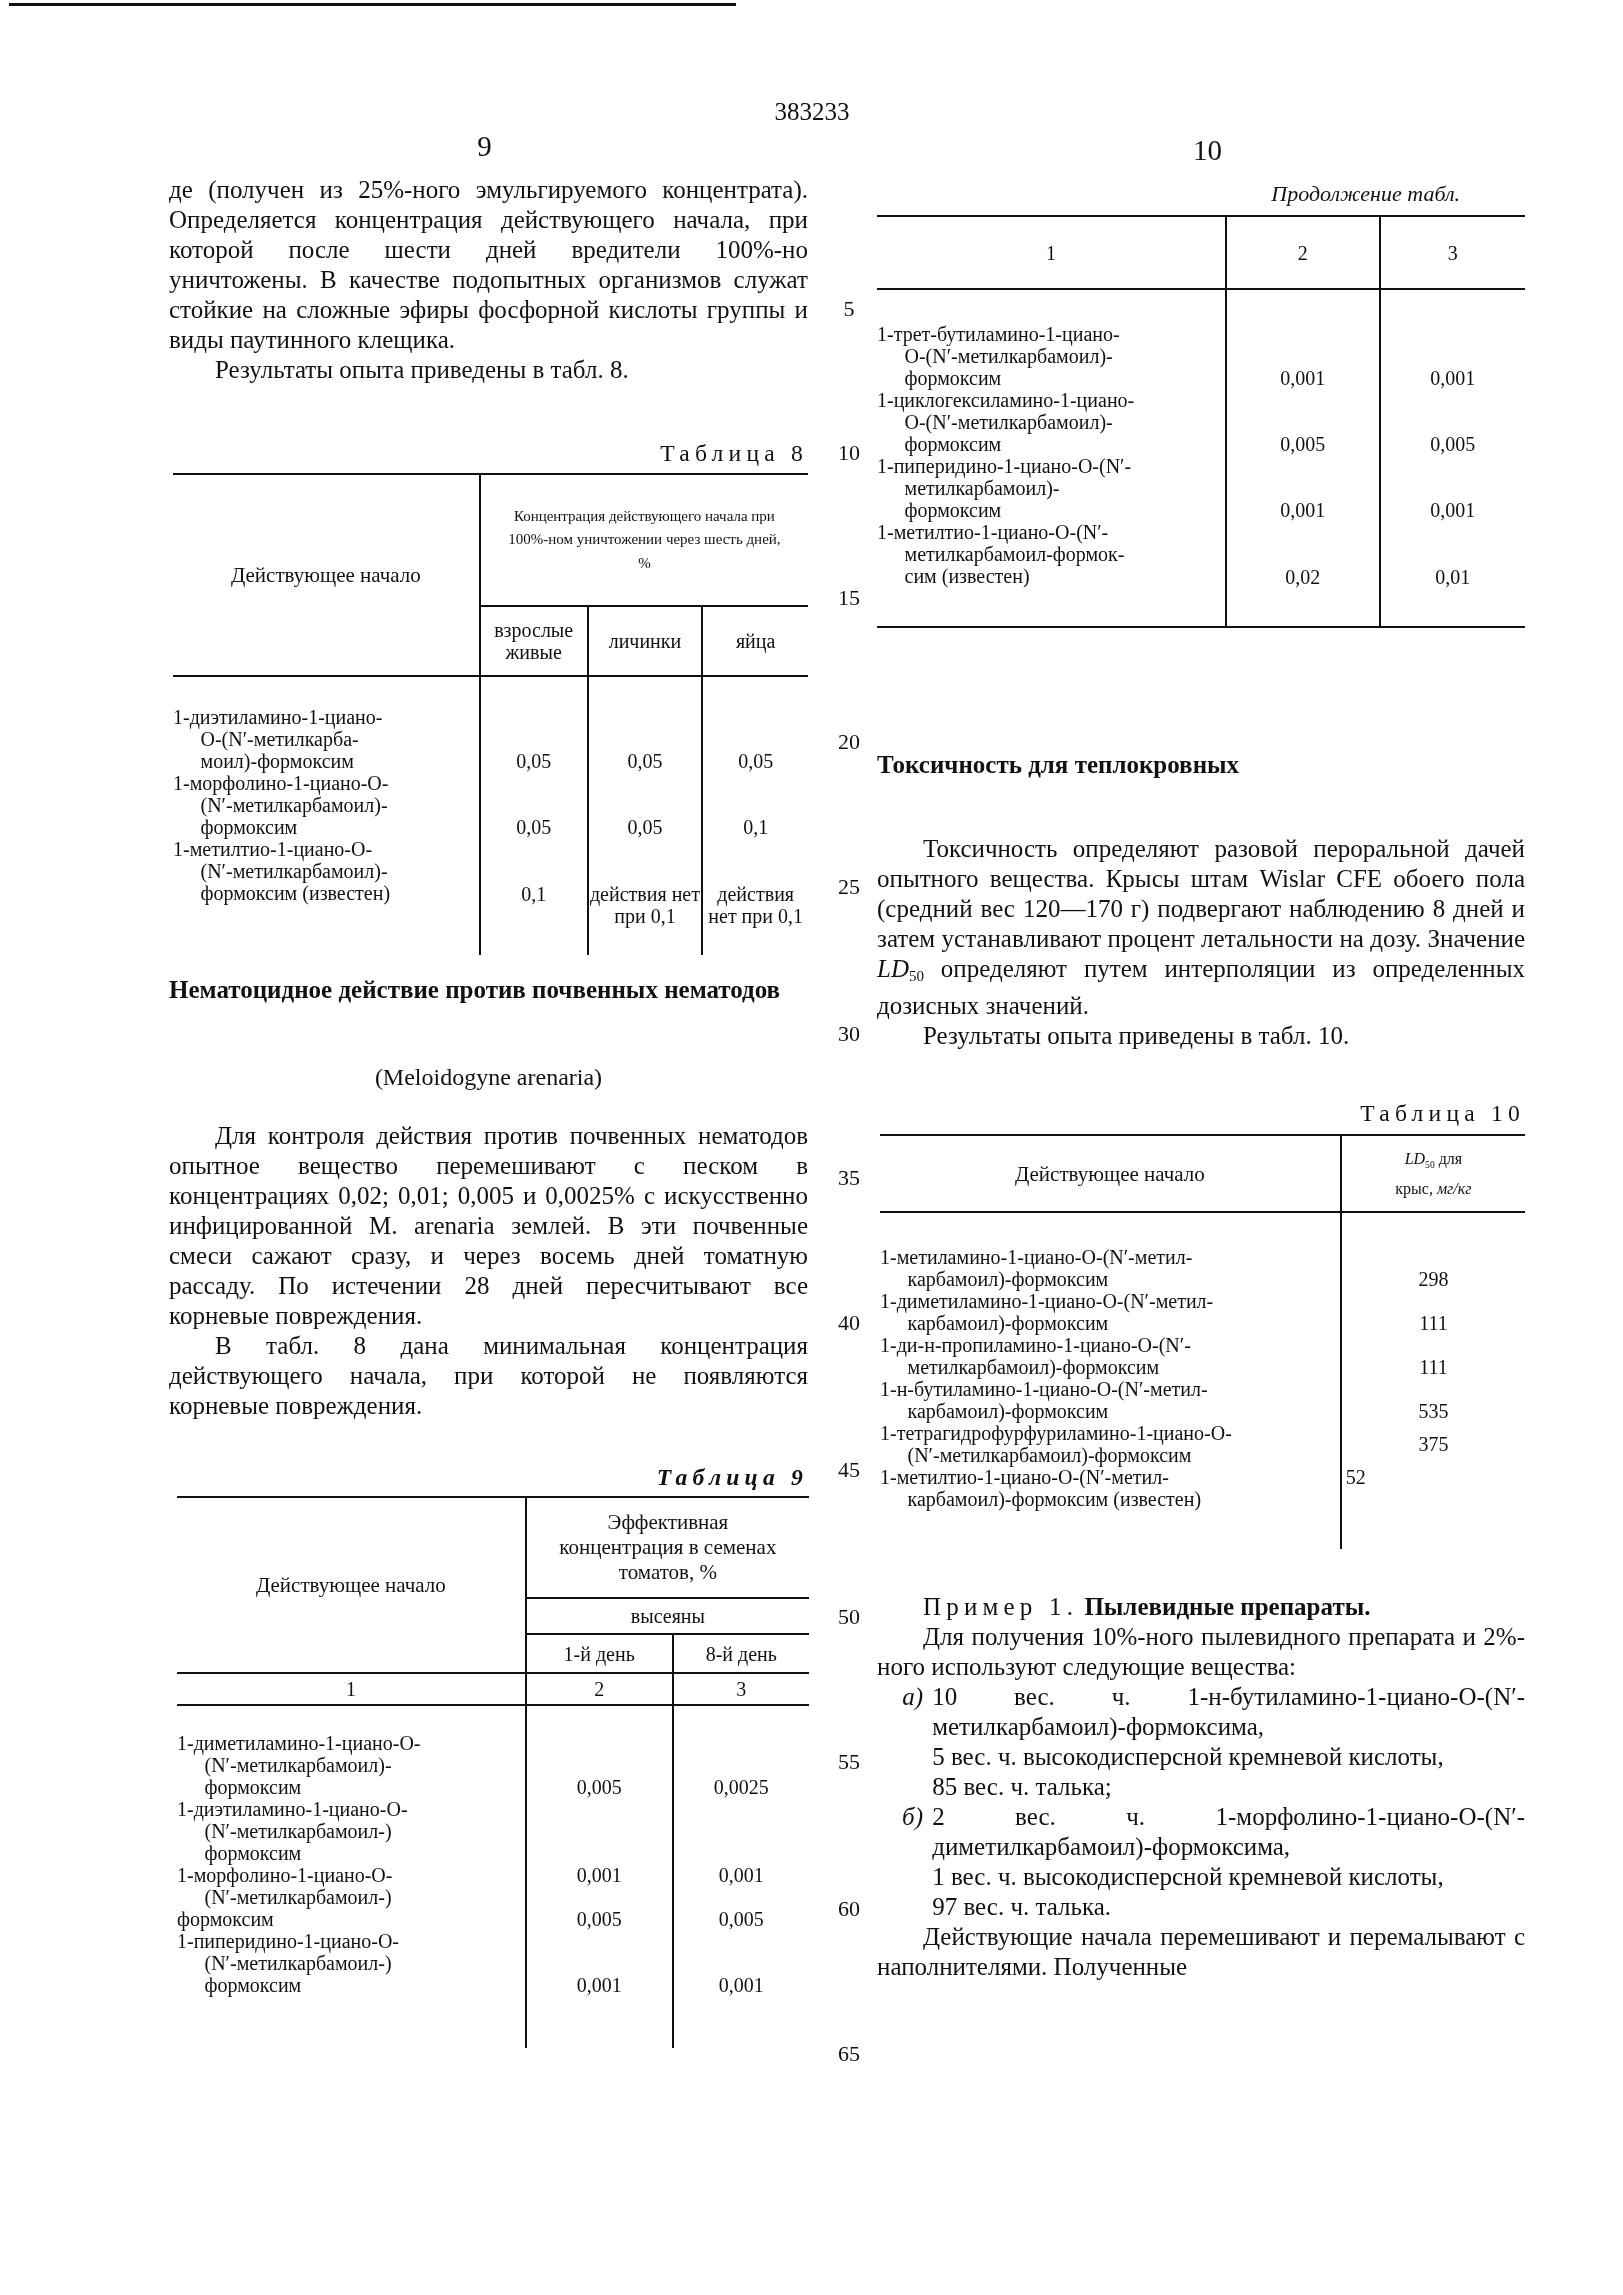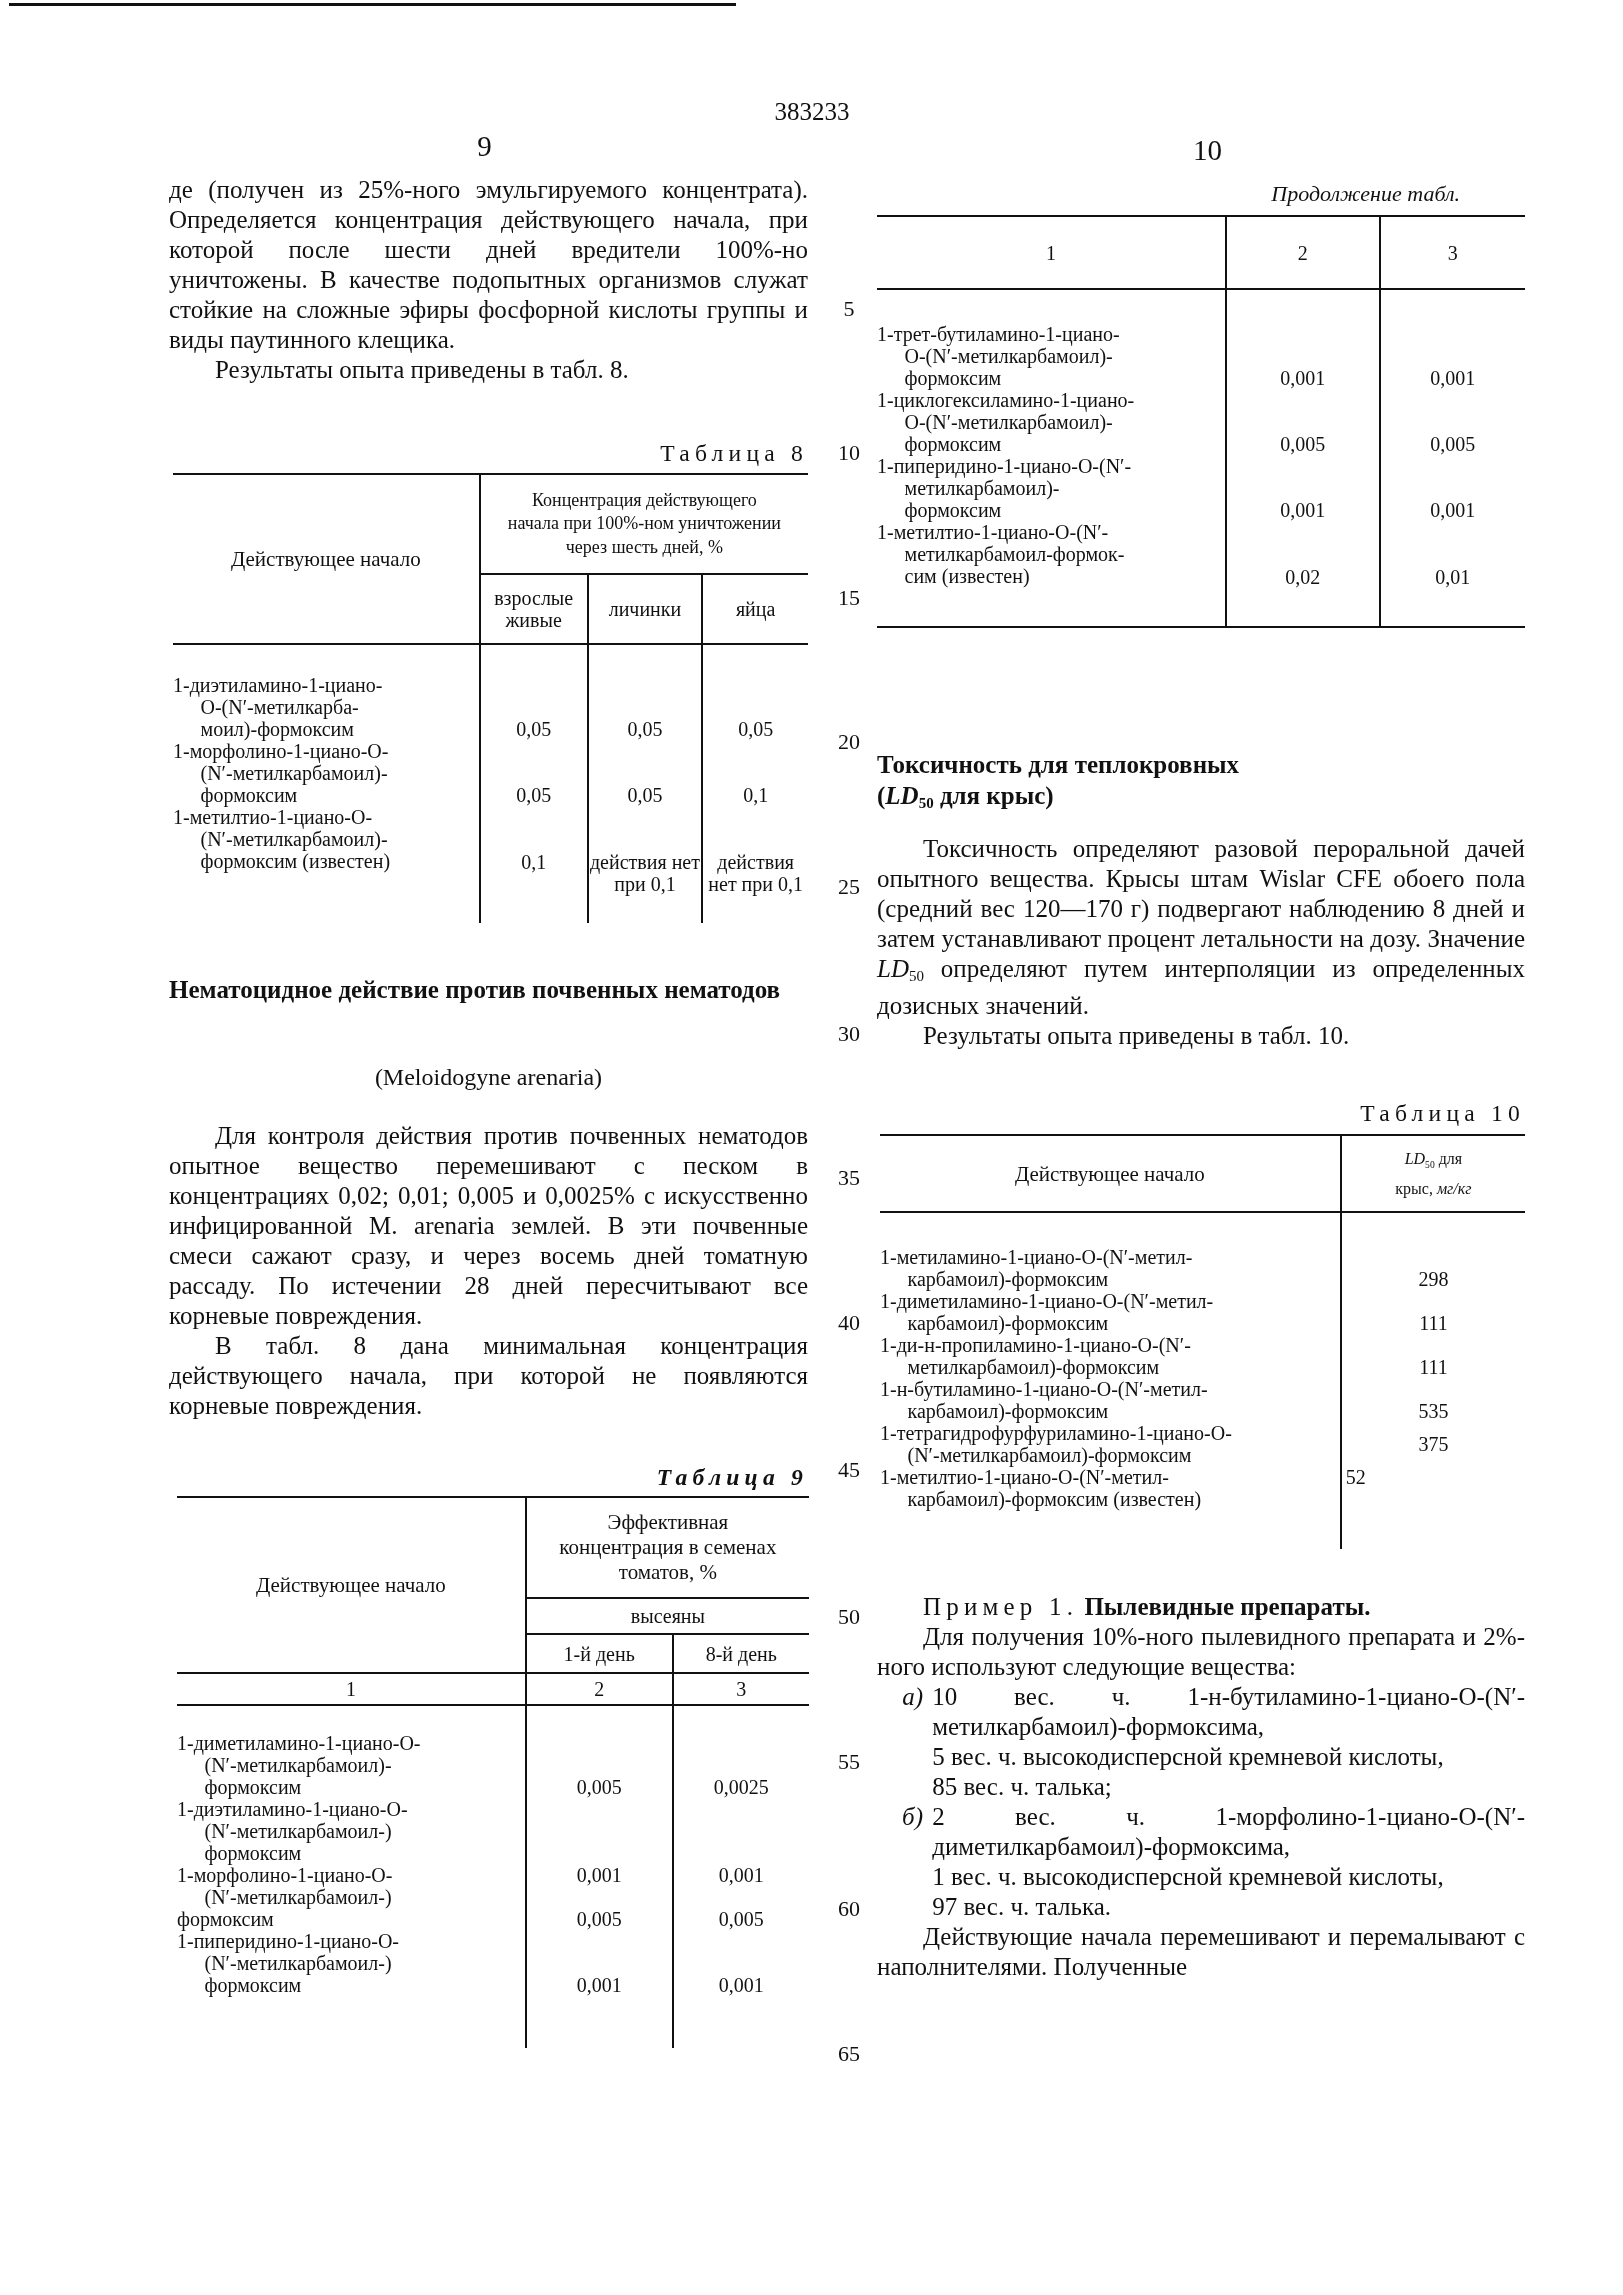--- a/index.html
+++ b/index.html
@@ -61,21 +61,21 @@
 <div class="col" style="left:169px;top:175px;width:639px;">
   <p>де (получен из 25%-ного эмульгируемого концентрата). Определяется концентрация действующего начала, при которой после шести дней вредители 100%-но уничтожены. В качестве подопытных организмов служат стойкие на сложные эфиры фосфорной кислоты группы и виды паутинного клещика.</p>
   <p class="indent">Результаты опыта приведены в табл. 8.</p>
 </div>
 
 <div class="abs tcap" style="left:169px;top:440px;width:639px;">Таблица 8</div>
 <table class="abs t-top" style="left:173px;top:473px;width:635px;">
   <tbody>
       <tr>
     <td rowspan="2" class="center hl" style="width:298px;font-size:21px;">Действующее начало</td>
-    <td colspan="3" class="center vl hl" style="height:98px;font-size:18px;line-height:23.6px;padding:0 26px;">Концентрация действующего начала при 100%-ном уничтожении через шесть дней, %</td>
+    <td colspan="3" class="center vl hl" style="height:98px;font-size:15px;line-height:23.6px;padding:16px 26px;">Концентрация действующего начала при 100%-ном уничтожении через шесть дней, %</td>
   </tr>
   <tr>
     <td class="center vl hl" style="height:68px;width:98px;">взрослые живые</td>
     <td class="center vl hl" style="width:105px;">личинки</td>
     <td class="center vl hl">яйца</td>
   </tr>
   <tr>
     <td class="name" style="padding-top:29px;">
       <div><span>1-диэтиламино-1-циано-</span><br><span>О-(N′-метилкарба-</span><br><span>моил)-формоксим</span></div>
     </td>
@@ -206,21 +206,20 @@
           <div><span>1-метилтио-1-циано-О-(N′-</span><br><span>метилкарбамоил-формок-</span><br><span>сим (известен)</span></div>
         </td>
     <td class="vl" style="text-align:center;vertical-align:top;padding-top:45px;">0,02</td>
     <td class="vl" style="text-align:center;vertical-align:top;padding-top:45px;">0,01</td>
   </tr>
 </tbody>
   </table>
 
 <div class="abs heading" style="left:877px;top:749px;width:648px;">
   <div>Токсичность для теплокровных</div>
-  <div>(<i>LD</i><sub>50</sub><span> для крыс)</span></div>
 </div>
 
 <div class="col" style="left:877px;top:834px;width:648px;">
   <p class="indent"><span>Токсичность определяют разовой пероральной дачей опытного вещества. Крысы штам Wislar CFE обоего пола (средний вес 120—170 г) подвергают наблюдению 8 дней и затем устанавливают процент летальности на дозу. Значение </span><i>LD</i><sub>50</sub><span> определяют путем интерполяции из определенных дозисных значений.</span></p>
   <p class="indent">Результаты опыта приведены в табл. 10.</p>
 </div>
 
 <div class="abs tcap" style="left:877px;top:1100px;width:648px;">Таблица 10</div>
 <table class="abs t-top" style="left:880px;top:1134px;width:645px;">
   <tbody>

